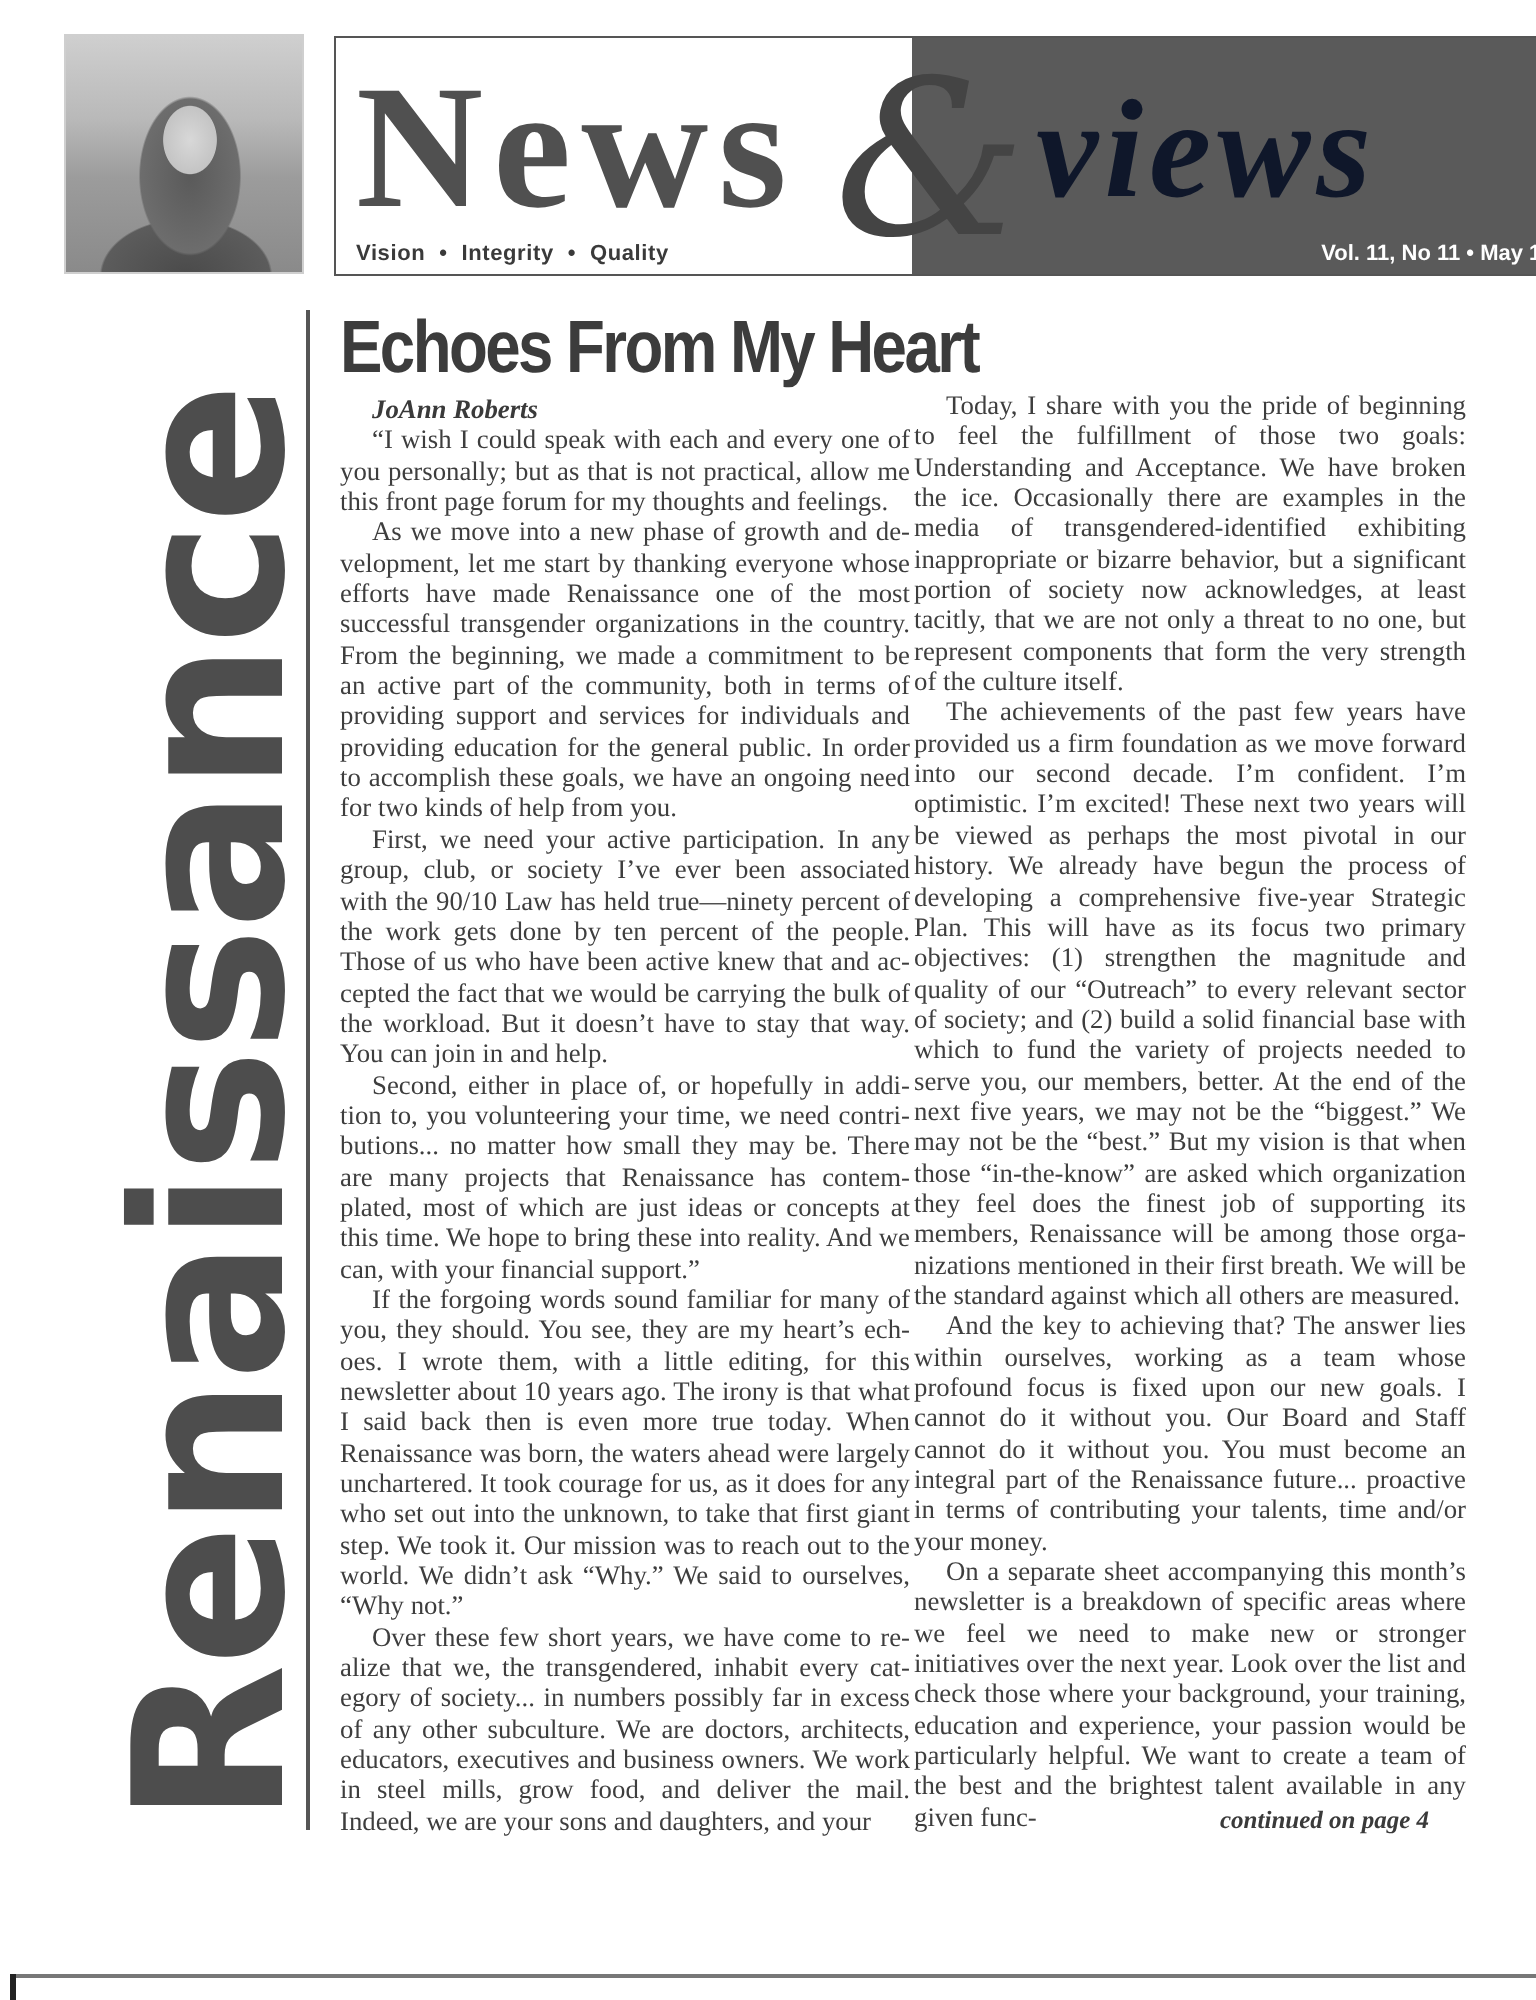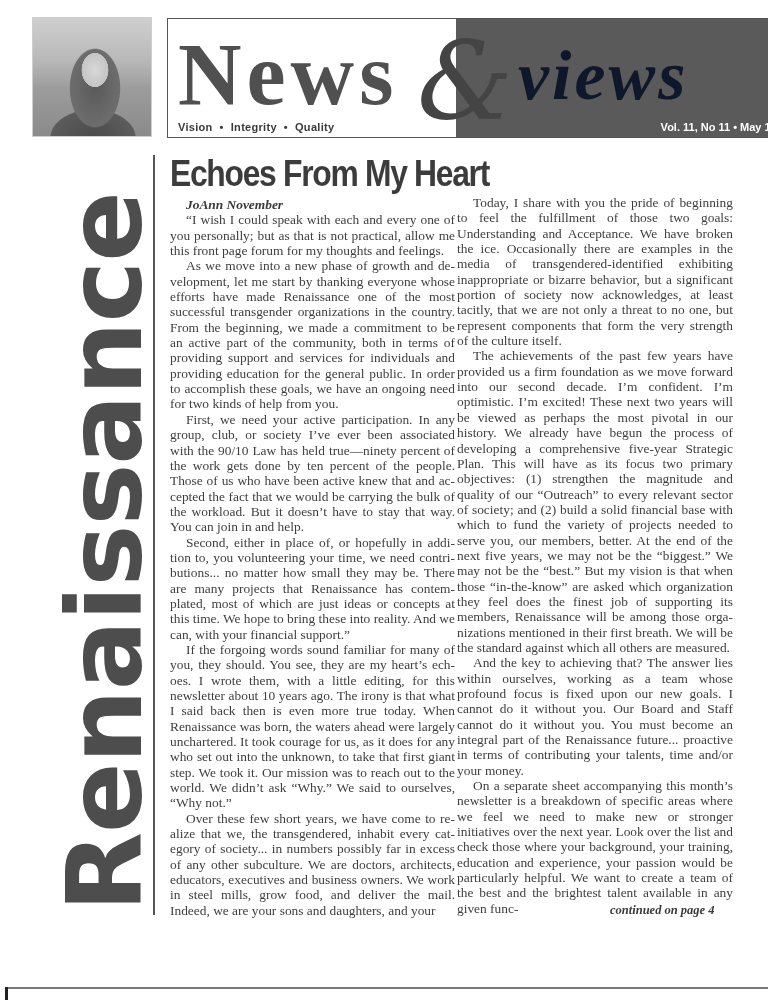--- a/index.html
+++ b/index.html
@@ -112,21 +112,21 @@
   </div>
   <div class="issue">Vol. 11, No  11 • May 1997</div>
 </div>
 
 <div class="vertical-title">Renaissance</div>
 <div class="vrule"></div>
 
 <h1 class="headline">Echoes From My Heart</h1>
 
 <div class="col left">
-  <p class="byline">JoAnn November</p>
+  <p class="byline">JoAnn Roberts</p>
   <p>“I wish I could speak with each and every one of you personally; but as that is not practical, allow me this front page forum for my thoughts and feelings.</p>
   <p>As we move into a new phase of growth and de­velopment, let me start by thanking everyone whose efforts have made Renaissance one of the most successful transgender organizations in the country.  From the beginning, we made a commit­ment to be an active part of the community, both in terms of providing support and services for indi­viduals and providing education for the general public. In order to accomplish these goals, we have an ongoing need for two kinds of help from you.</p>
   <p>First, we need your active participation. In any group, club, or society I’ve ever been associated with  the 90/10 Law has held true—ninety percent of the work gets done by ten percent of the people. Those of us who have been active knew that and ac­cepted the fact that we would be carrying the bulk of the workload. But it doesn’t have to stay that way. You can join in and help.</p>
   <p>Second, either in place of, or hopefully in addi­tion to, you volunteering your time, we need contri­butions... no matter how small they may be. There are many projects that Renaissance has contem­plated, most of which are just ideas or concepts at this time. We hope to bring these into reality. And we can, with your financial support.”</p>
   <p>If the forgoing words sound familiar for many of you, they should. You see, they are my heart’s ech­oes. I wrote them, with a little editing, for this newsletter about 10 years ago. The irony is that what I said back then is even more true today. When Renaissance was born, the waters ahead were largely unchartered. It took courage for us, as it does for any who set out into the unknown, to take that first giant step. We took it. Our mission was to reach out to the world. We didn’t ask “Why.” We said to ourselves, “Why not.”</p>
   <p>Over these few short years, we have come to re­alize that we, the transgendered, inhabit every cat­egory of society... in numbers possibly far in excess of any other subculture. We are doctors, architects, educators, executives and business owners. We work in steel mills, grow food, and deliver the mail. Indeed, we are your sons and daughters, and your</p>
 </div>
 
 <div class="col right">
   <p>Today, I share with you the pride of beginning to feel the fulfillment of those two goals: Understand­ing and Acceptance. We have broken the ice. Occa­sionally there are examples in the media of transgen­dered-identified exhibiting inappropriate or bizarre behavior, but a significant portion of society now ac­knowledges, at least tacitly, that we are not only a threat to no one, but represent components that form the very strength of the culture itself.</p>

